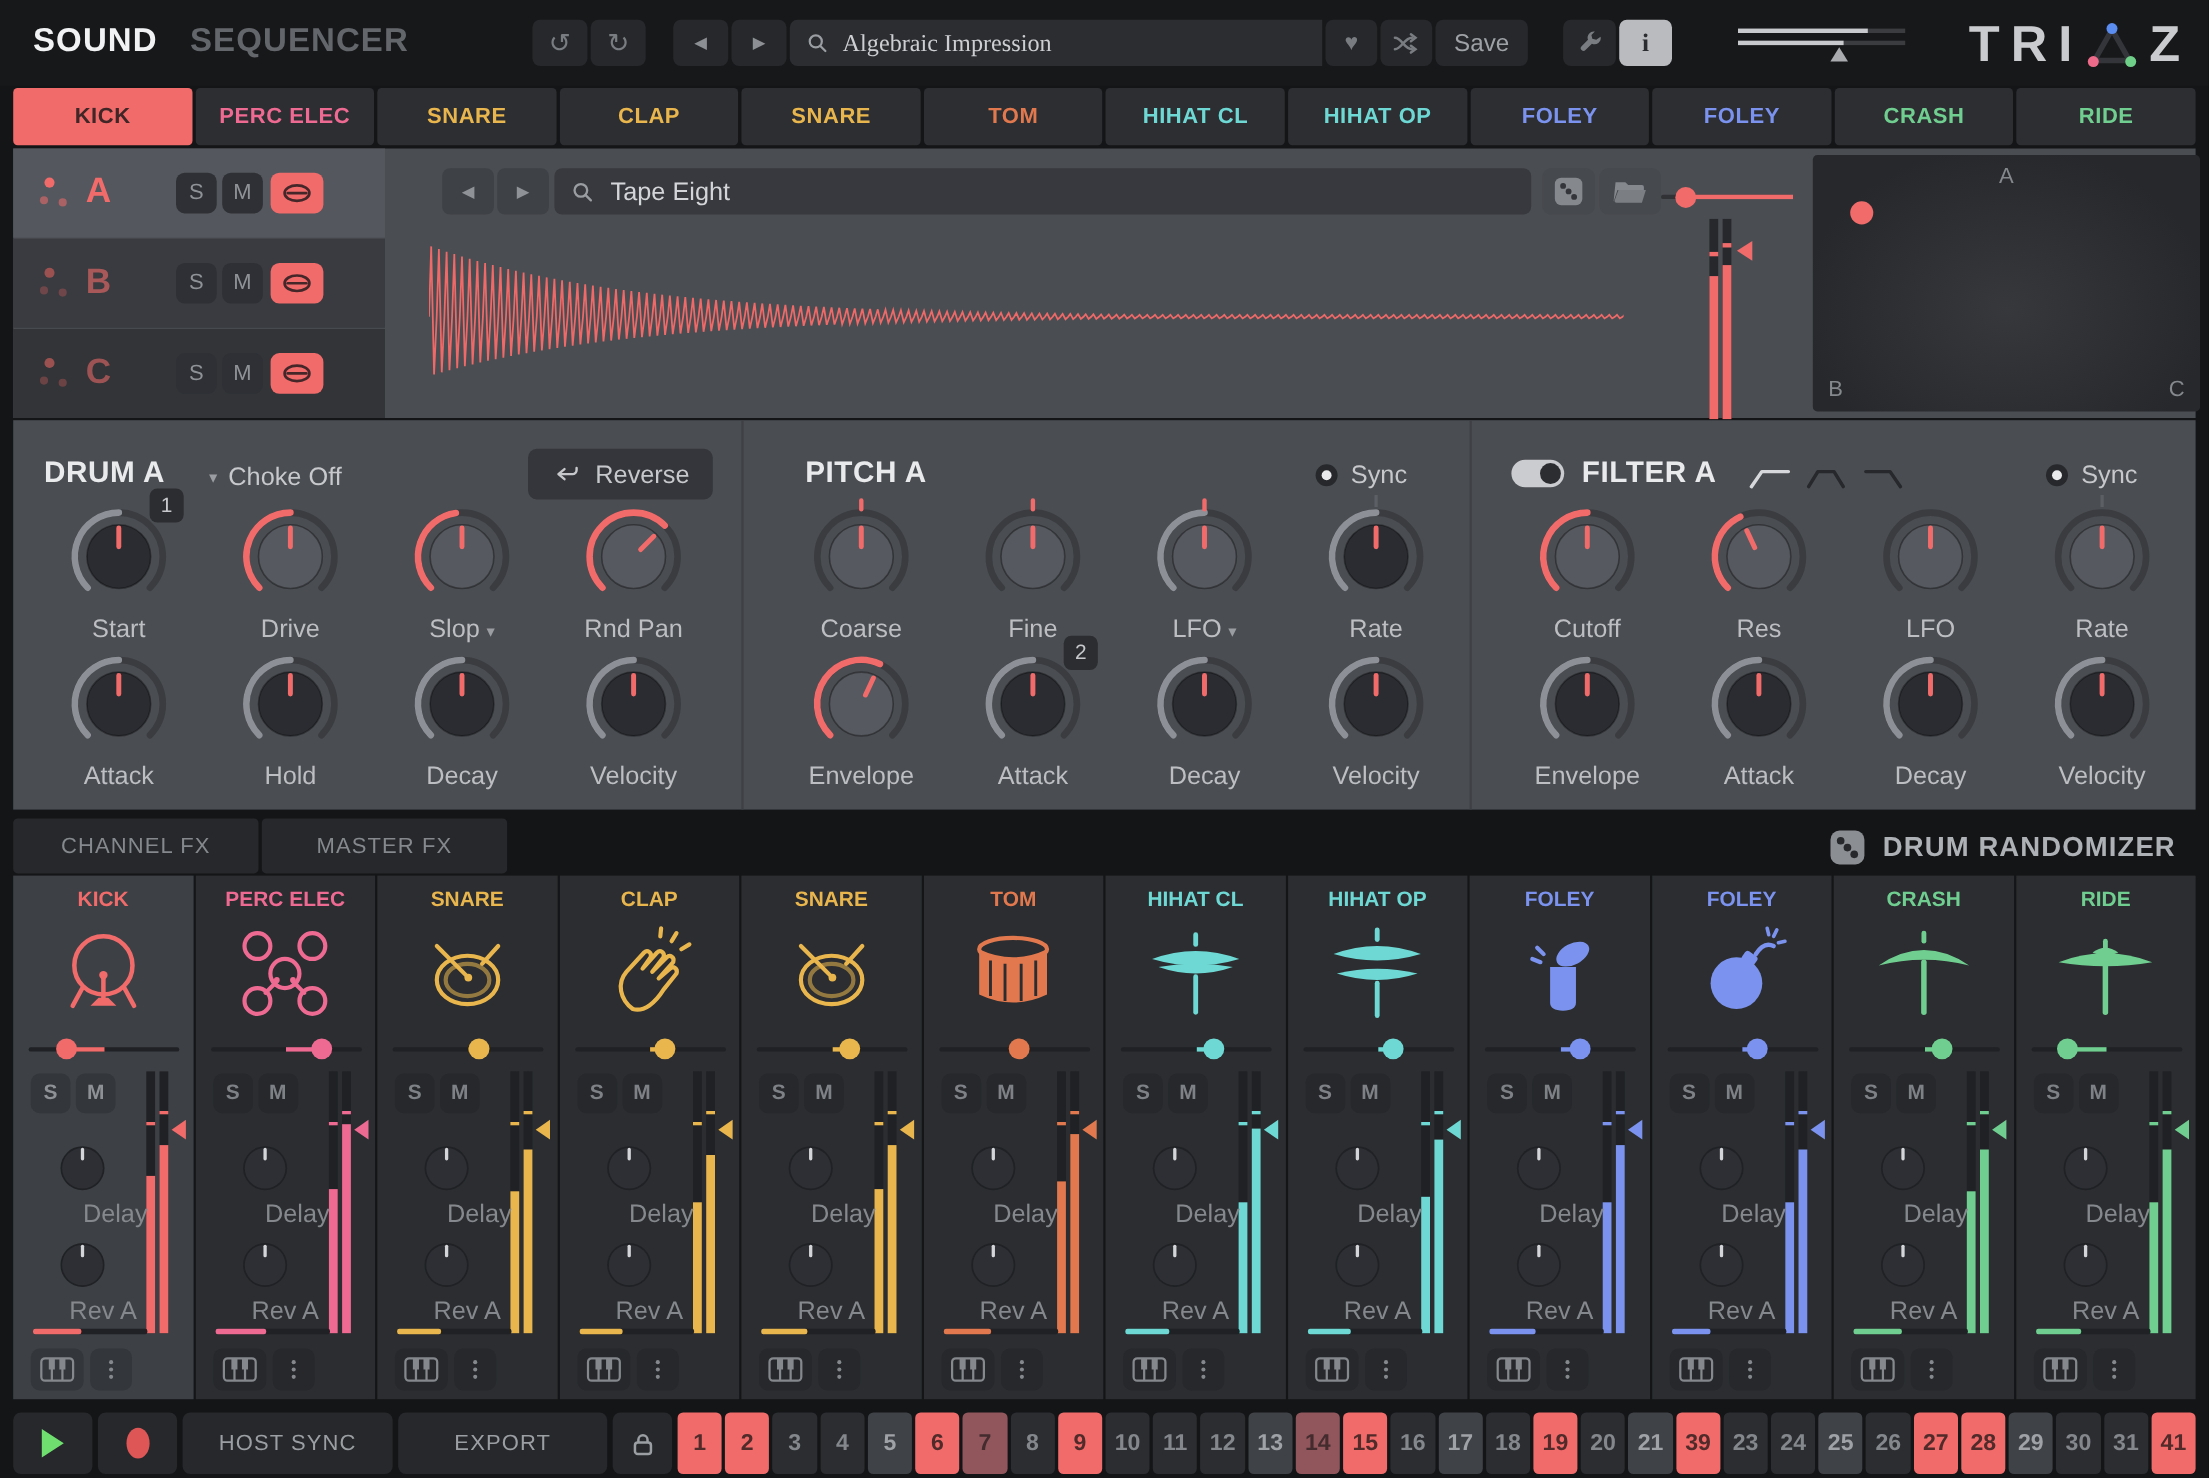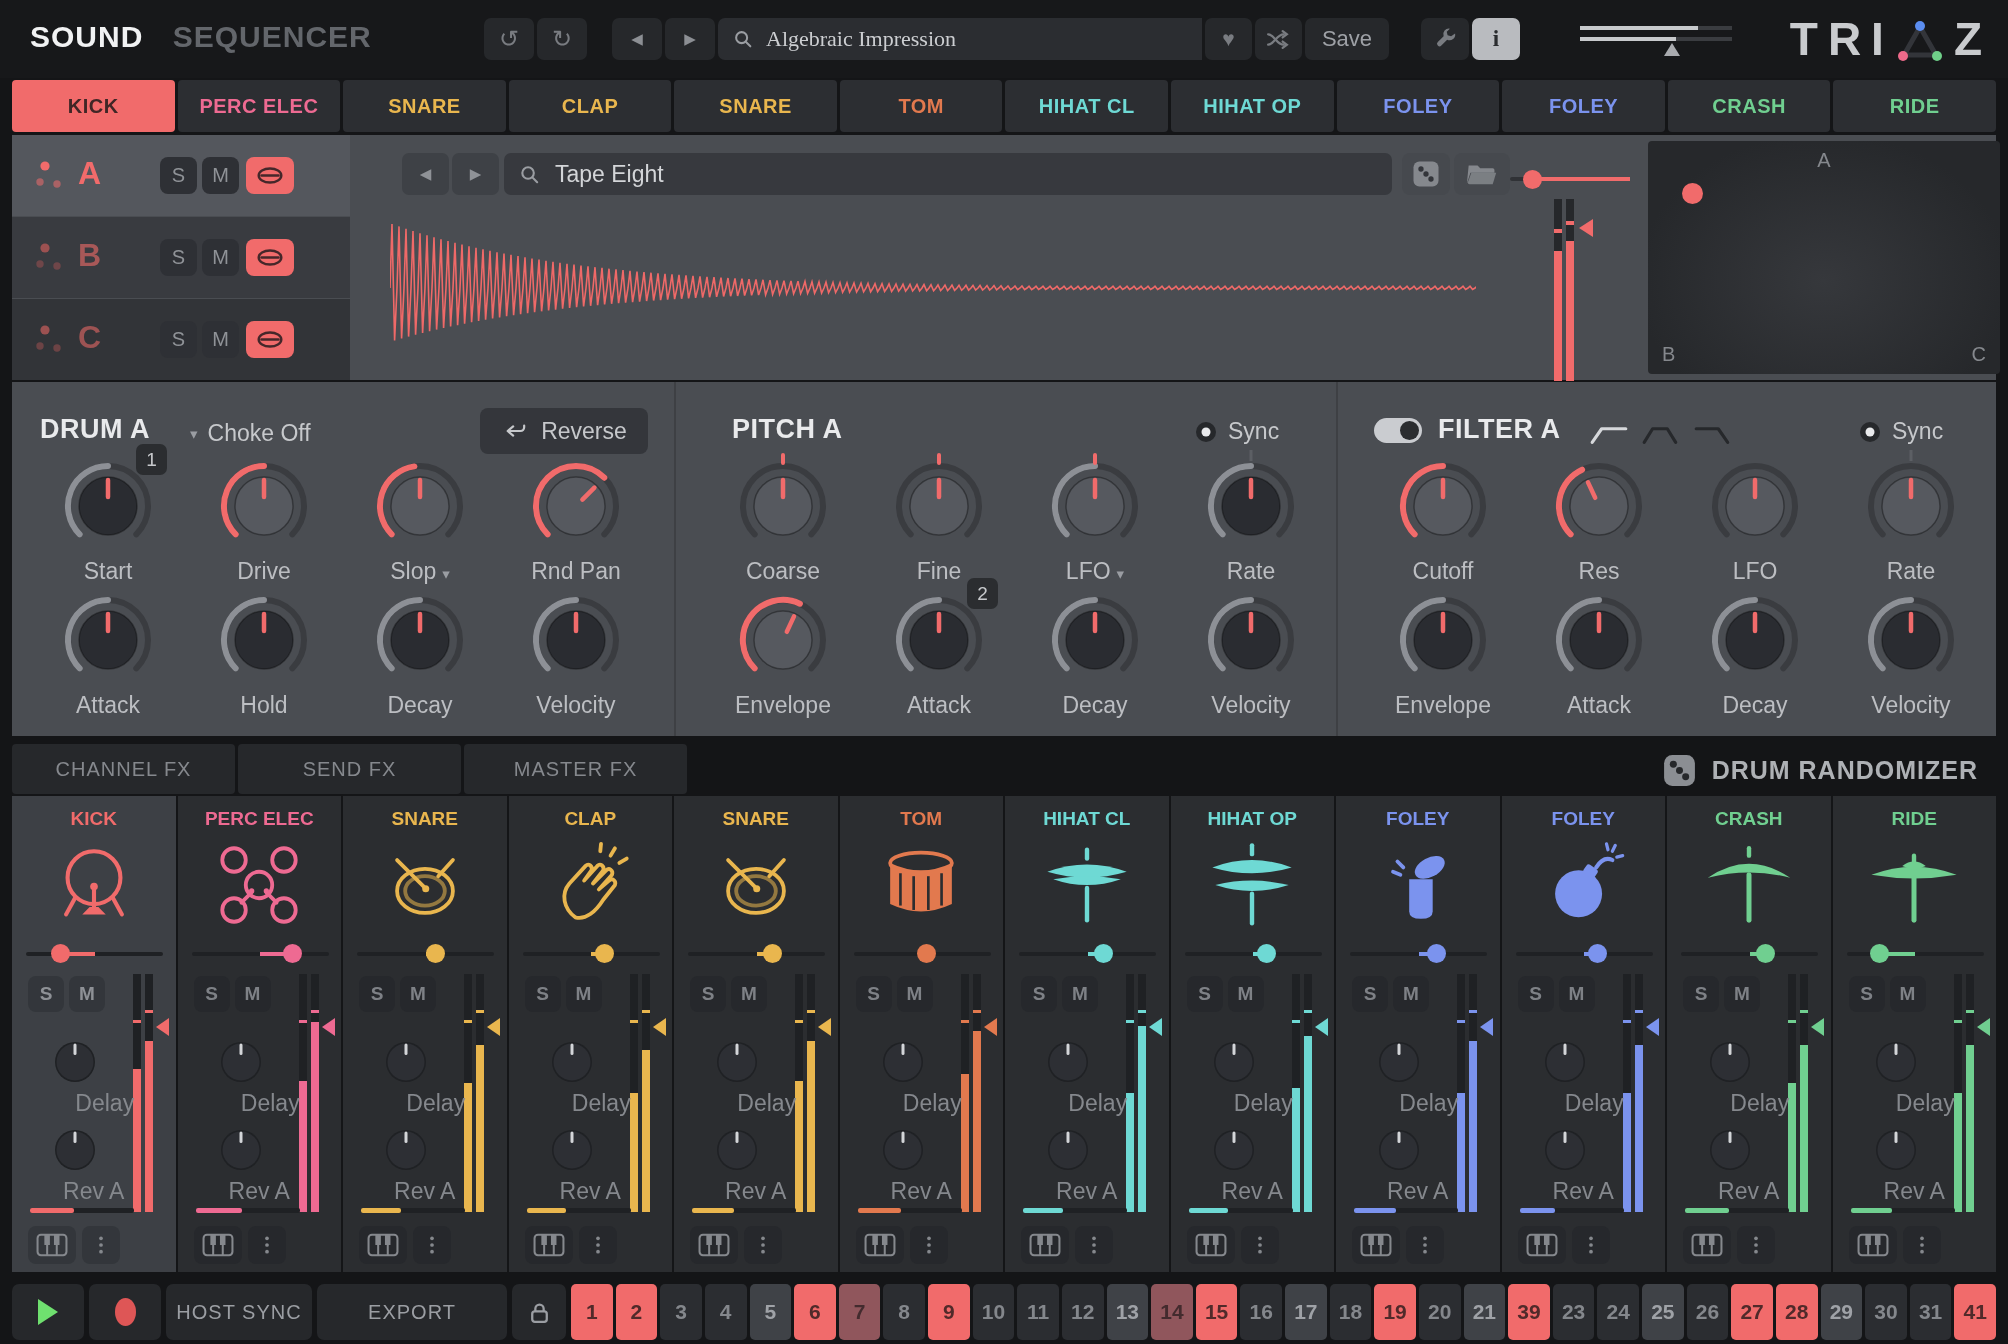--- a/index.html
+++ b/index.html
@@ -161,21 +161,21 @@
   .chbtn{position:absolute;top:430px;height:38px;background:#26282c;border-radius:8px;color:#85888d;
          display:flex;align-items:center;justify-content:center;}
   .strip.selected .chbtn{background:#33363b;}
   .chbtn.piano{left:16px;width:48px;} .chbtn.piano svg{width:40px;height:34px;}
   .chbtn.kebab{left:70px;width:38px;} .chbtn.kebab svg{width:16px;height:30px;}
   
   .transport{position:absolute;left:12px;top:1284px;width:1984px;height:56px;display:flex;gap:5px;}
   .pbtn{background:#26282b;border-radius:7px;display:flex;align-items:center;justify-content:center;
         color:#9b9ea3;flex:none;}
   #btn-play{width:72px;} #btn-rec{width:72px;}
-  #btn-hostsync{width:146px;font-size:20px;letter-spacing:1px;}
+  #btn-hostsync{width:191px;font-size:20px;letter-spacing:1px;}
   #btn-export{width:190px;font-size:20px;letter-spacing:1px;}
   #btn-lock{width:54px;} #btn-lock svg{width:27px;height:27px;}
   .play-tri{width:0;height:0;border-top:13px solid transparent;border-bottom:13px solid transparent;
             border-left:20px solid #6fe06f;}
   .rec-dot{width:21px;height:28px;border-radius:50%;background:#de5656;}
   .steps{flex:1;display:grid;grid-template-columns:repeat(32,1fr);gap:3px;}
   .step{border-radius:5px;display:flex;align-items:center;justify-content:center;font-size:21px;font-weight:700;}
   .step.on{background:#f16b6b;color:#512a2a;}
   .step.dim{background:#90565c;color:#432b2e;}
   .step.beat{background:#3f4247;color:#9fa2a7;}
@@ -676,21 +676,20 @@
               <line x1="60.0" y1="49.0" x2="60.0" y2="32.0" stroke="#f16b6b" stroke-width="4.5" stroke-linecap="round"></line>
             </svg>
             <div class="klabel">Velocity</div>
           </div>
         </div>
     </div>
   </div>
 
   <div class="fxtabs" id="fxtabs">
       <div class="fxtab">CHANNEL FX</div>
-      <div class="fxtab">SEND FX</div>
       <div class="fxtab">MASTER FX</div>
     </div>
   <div class="randomizer">
     <svg class="rand-dice" viewBox="0 0 36 36">
         <rect x="3" y="3" width="30" height="30" rx="8" fill="currentColor"></rect>
         <g fill="#26282b">
           <circle cx="12" cy="12" r="3.4"></circle>
           <circle cx="18" cy="18" r="3.4"></circle>
           <circle cx="24" cy="24" r="3.4"></circle>
         </g>

